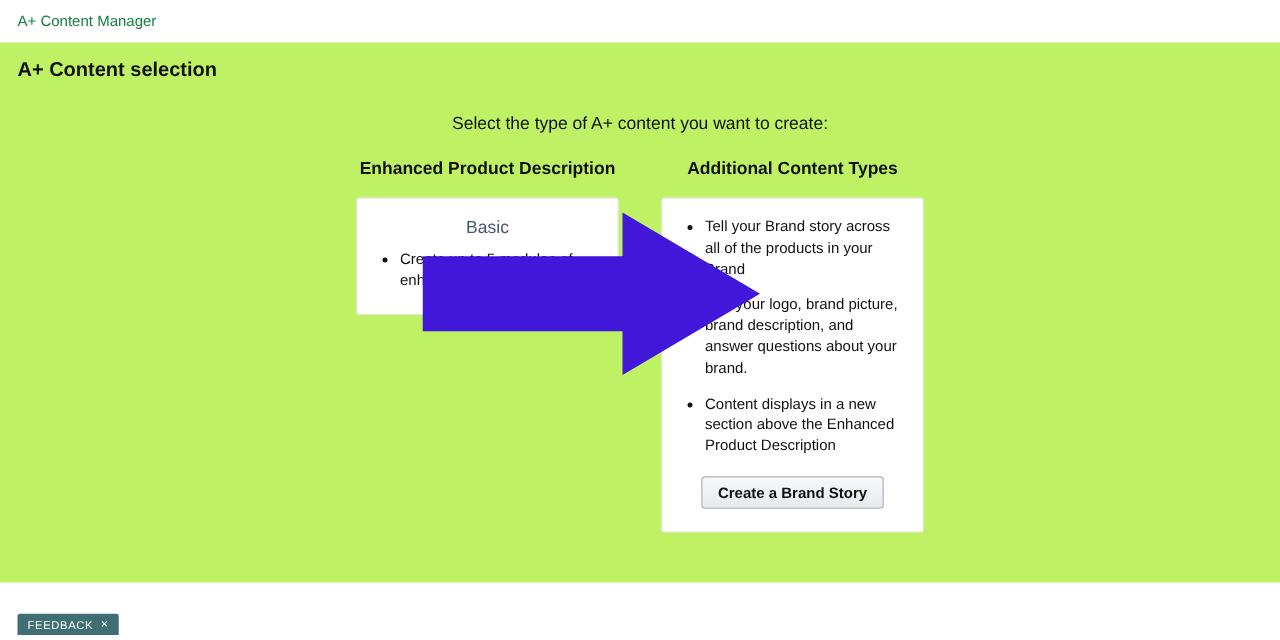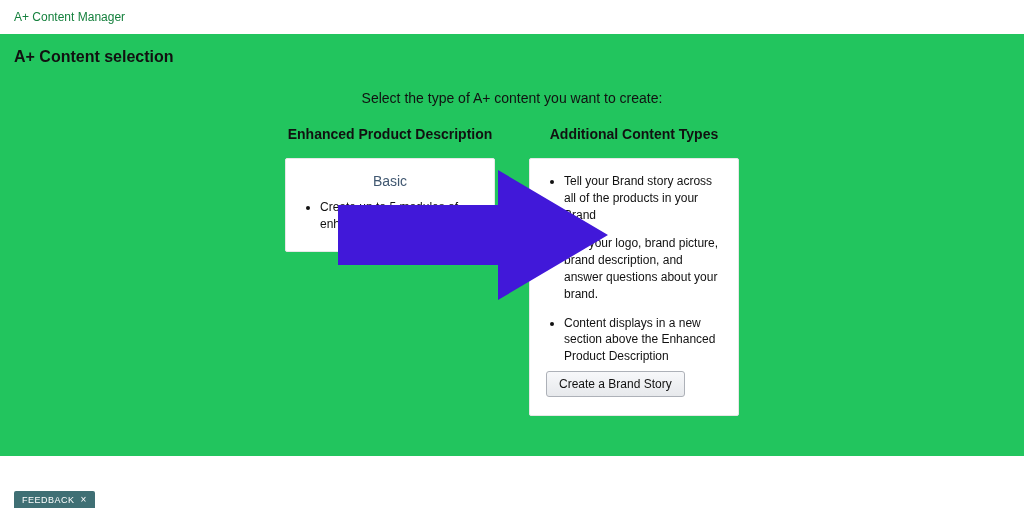--- a/index.html
+++ b/index.html
@@ -13,21 +13,21 @@
       overflow: hidden;
       position: relative;
     }
     .topbar {
       padding: 10px 14px 10px 14px;
       font-size: 12px;
       color: #0066c0;
     }
     .topbar a { color: #15803d; text-decoration: none; }
     .content-area {
-      background: #22c55e;
+      background: #bef264;
       padding: 14px 14px 40px 14px;
       min-height: 370px;
     }
     .page-title {
       font-size: 16px;
       font-weight: 700;
       color: #111;
       margin-bottom: 24px;
     }
     .selector-wrap { text-align: center; }
@@ -63,21 +63,21 @@
       margin-bottom: 10px;
     }
     .card ul {
       list-style: disc;
       padding-left: 18px;
       font-size: 12px;
       color: #111;
     }
     .card ul li { margin-bottom: 12px; line-height: 1.4; }
     .card ul li:last-child { margin-bottom: 0; }
-    .card .btn-row { margin-top: 6px; }
+    .card .btn-row { text-align: center; margin-top: 16px; font-weight: bold; }
     .abtn {
       display: inline-block;
       background: #e7e9ec;
       background: linear-gradient(#f7f8fa, #e7e9ec);
       border: 1px solid #adb1b8;
       border-radius: 3px;
       padding: 5px 12px;
       font-size: 12px;
       color: #111;
       cursor: pointer;

